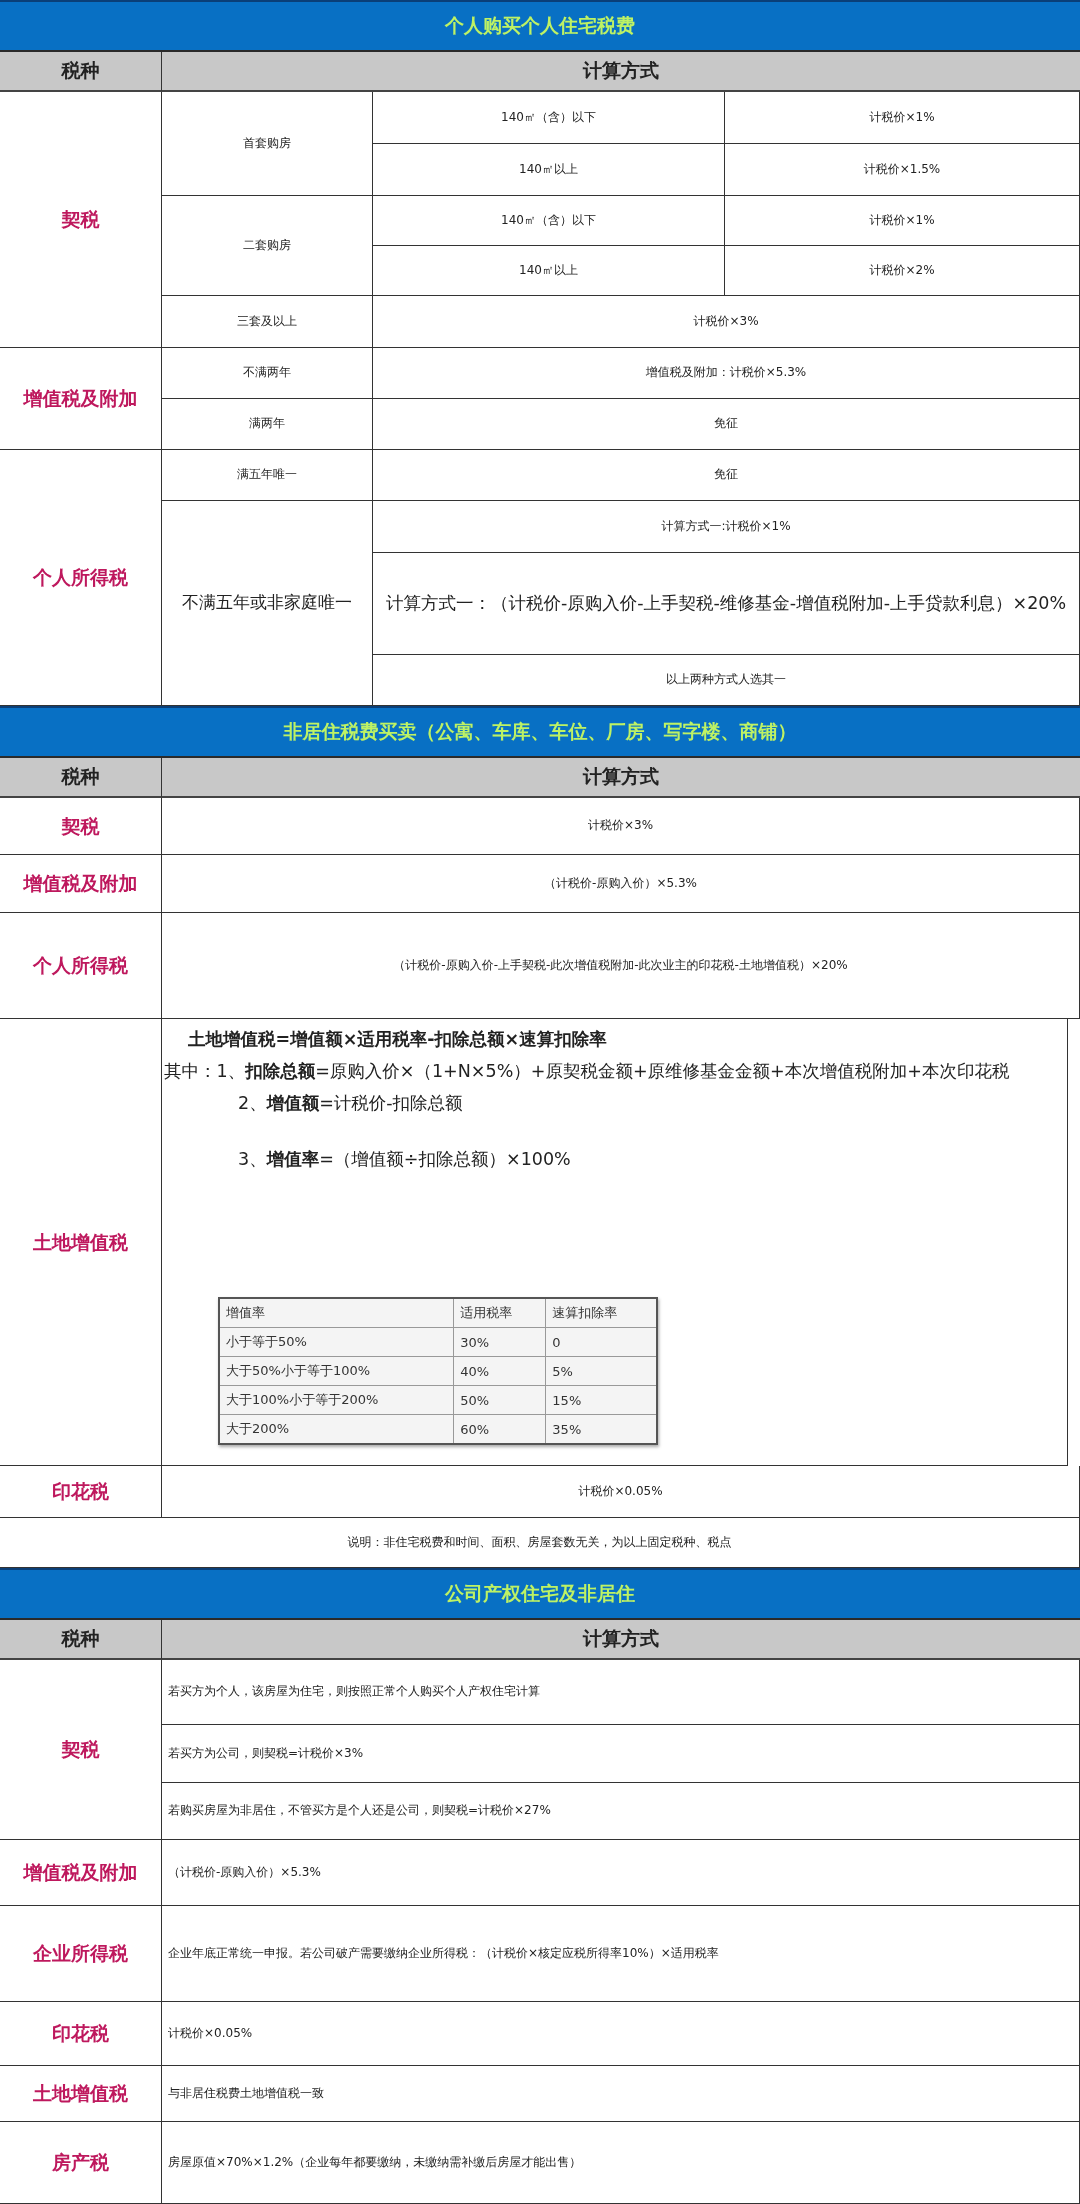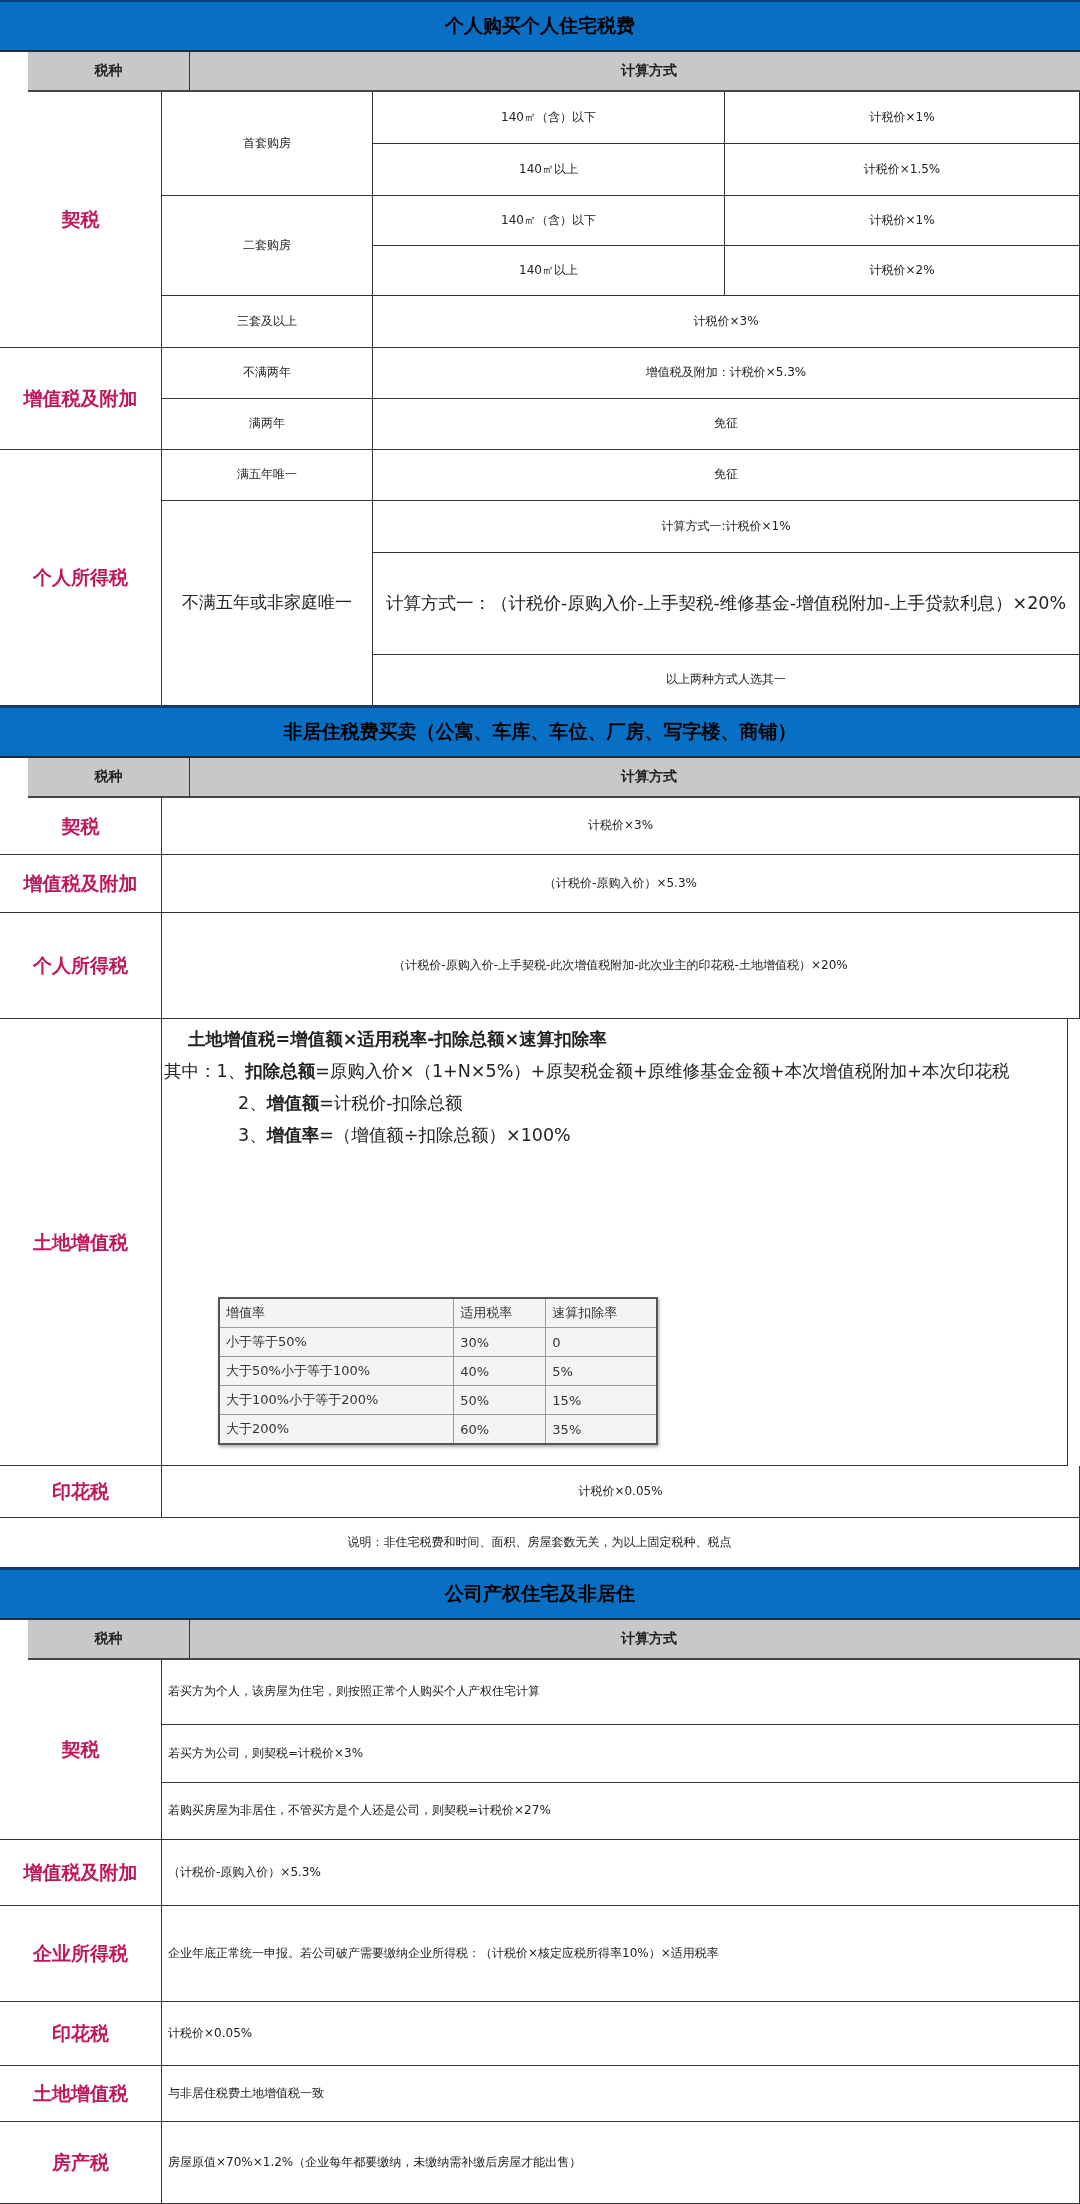--- a/index.html
+++ b/index.html
@@ -1,19 +1,19 @@
 <!DOCTYPE html>
 <html><head>
 <meta charset="utf-8">
 <style>
   html,body{margin:0;padding:0;background:#ffffff;}
   body{width:1080px;height:2204px;position:relative;overflow:hidden;font-family:"DejaVu Sans","Liberation Sans",sans-serif;color:#222;}
   .abs{position:absolute;box-sizing:border-box;}
-  .title{background:#0870c4;color:#000000;font-weight:bold;font-size:19px;display:flex;align-items:center;justify-content:center;border-top:2px solid #0a3f78;border-bottom:2px solid #2a2a2a;}
-  .hdr{background:#c8c8c8;font-weight:bold;font-size:14px;display:flex;align-items:center;justify-content:center;border-bottom:2px solid #444;margin-left:28px;}
+  .title{background:#0870c4;color:#bef264;font-weight:bold;font-size:19px;display:flex;align-items:center;justify-content:center;border-top:2px solid #0a3f78;border-bottom:2px solid #2a2a2a;}
+  .hdr{background:#c8c8c8;font-weight:bold;font-size:19px;display:flex;align-items:center;justify-content:center;border-bottom:2px solid #444;}
   .cell{display:flex;align-items:center;justify-content:center;font-size:12px;text-align:center;border-right:1.5px solid #333;border-bottom:1.5px solid #333;padding:0 6px;line-height:1.6;}
   .left{justify-content:flex-start;text-align:left;}
   .tax{color:#be185d;font-weight:bold;font-size:19px;}
   .lvat{font-size:17.5px;line-height:32px;padding:4px 4px;}
   .lvat b{font-weight:bold;}
   .mini{border-collapse:collapse;font-size:13px;color:#333;background:#f4f4f4;}
   .mini td{border:1px solid #999;padding:3px 6px;height:22px;}
 </style>
 </head>
 <body>
@@ -66,21 +66,21 @@
 <div class="abs cell tax" style="left:0;top:1019px;width:162px;height:447px;">土地增值税</div>
 <div class="abs" style="left:150px;top:1019px;width:918px;height:447px;border-right:1.5px solid #333;border-bottom:1.5px solid #333;">
   <div class="lvat">
     <div style="padding-left:34px;font-weight:bold;">土地增值税=增值额×适用税率-扣除总额×速算扣除率</div>
     <div style="padding-left:10px;">
       <span>其中：1、</span><b>扣除总额</b><span>=原购入价×（1+N×5%）+原契税金额+原维修基金金额+本次增值税附加+本次印花税</span>
     </div>
     <div style="padding-left:84px;">
       <span>2、</span><b>增值额</b><span>=计税价-扣除总额</span>
     </div>
-    <div style="padding-left:84px;">
+    <div style="padding-left:84px;margin-top:24px;">
       <span>3、</span><b>增值率</b><span>=（增值额÷扣除总额）×100%</span>
     </div>
   </div>
   <table class="mini abs" style="left:68px;top:278px;width:440px;border:2px solid #555;box-shadow:1px 2px 3px #aaa;">
     <tbody>
         <tr>
       <td>增值率</td>
       <td>适用税率</td>
       <td>速算扣除率</td>
     </tr>

